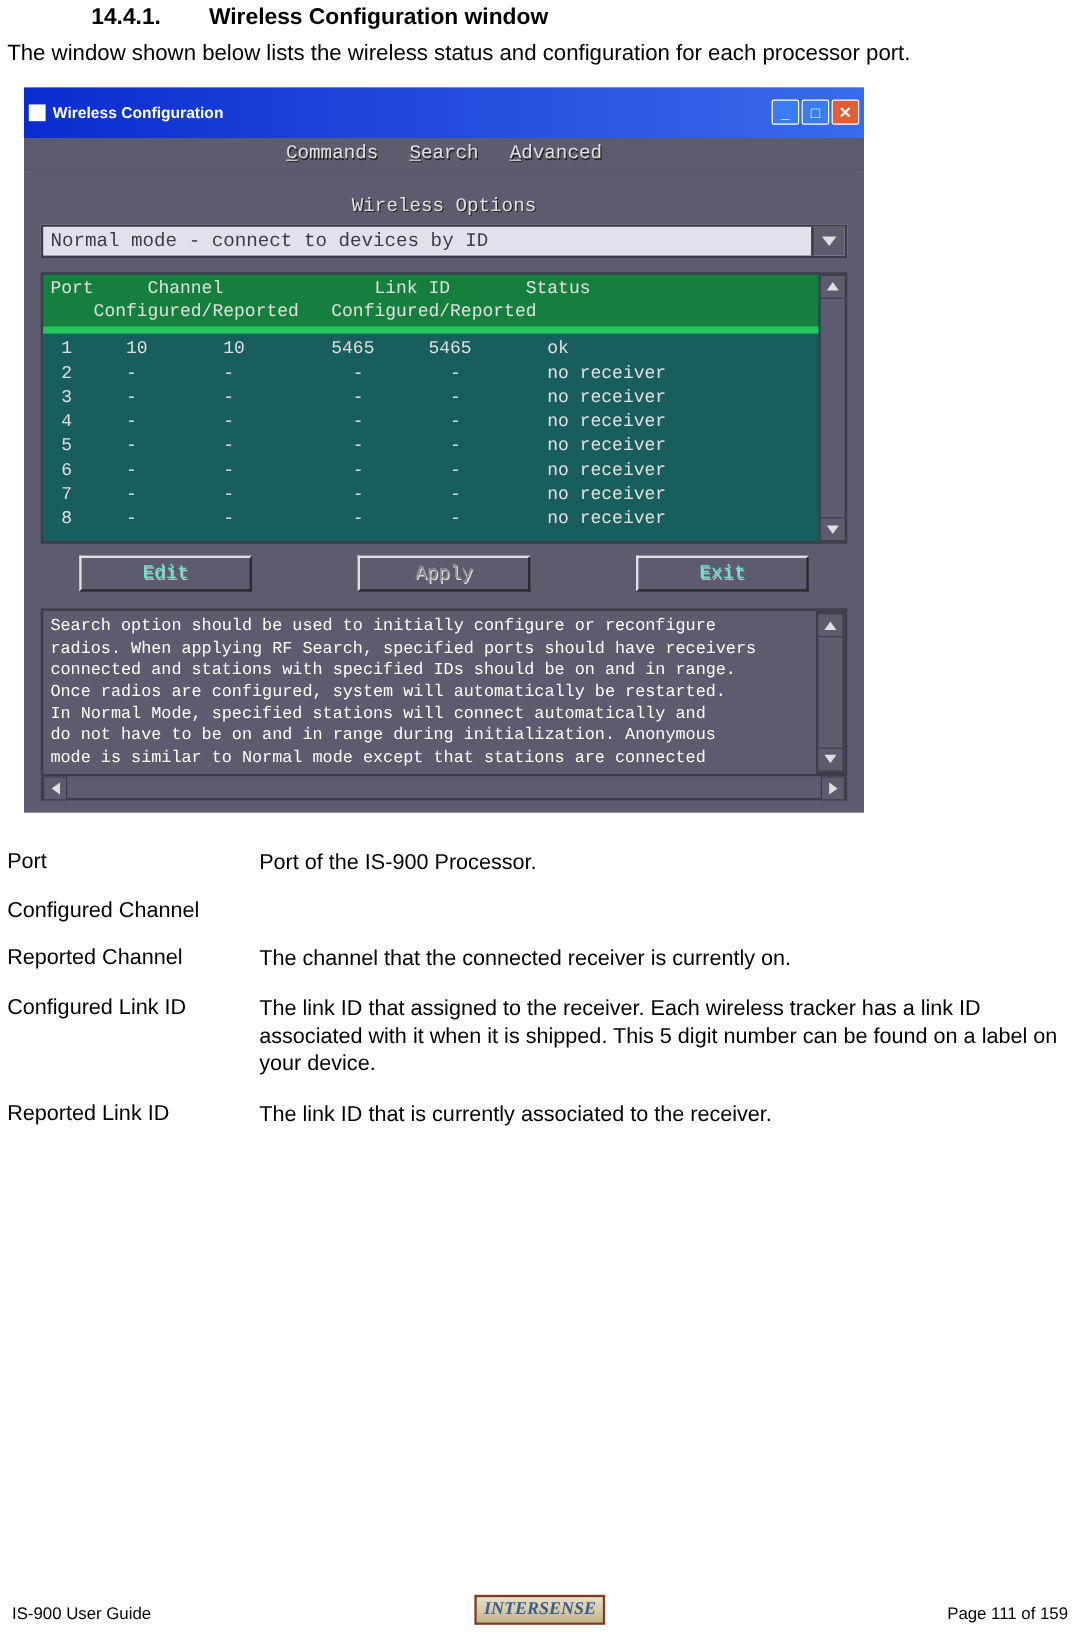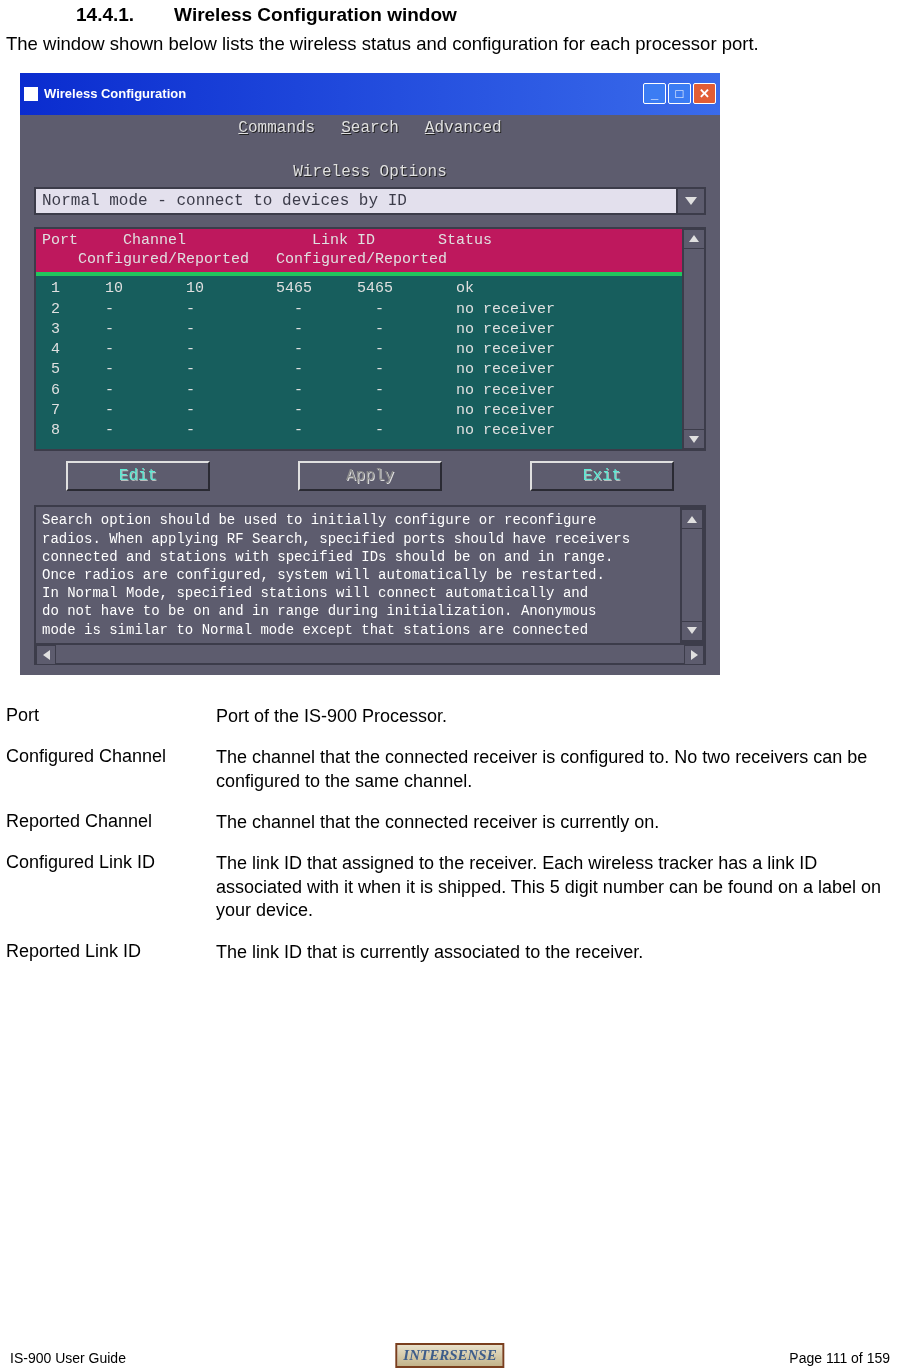--- a/index.html
+++ b/index.html
@@ -116,25 +116,25 @@
 }
 .tablebox {
   flex:1;
   border:2px solid #3c3c4a;
   background:#175e5d;
   font-family:"Courier New", monospace;
   color:#e0e0e0;
   font-size:15px;
 }
 .tablehdr {
-  background:#be185d;
+  background:#15803d;
   padding:3px 6px 3px 6px;
   white-space: pre;
   line-height:1.25;
-  border-bottom: 4px solid #22c55e;
+  border-bottom: 6px solid #22c55e;
 }
 .tablerows {
   padding:3px 6px 8px 6px;
   white-space: pre;
   line-height:1.35;
 }
 .scrolly {
   width: 20px;
   border:2px solid #3c3c4a;
   border-left:none;
@@ -201,21 +201,21 @@
 .defs {
   margin-top: 30px;
   font-size: 18px;
 }
 .defrow { display:flex; margin-bottom: 18px; justify-content: space-between; }
 .term { width: 210px; flex-shrink:0; }
 .desc { flex:1; line-height:1.3; }
 
 .footer {
   position:absolute;
-  bottom:8px; left:10px; right:10px;
+  bottom:22px; left:10px; right:10px;
   display:flex; justify-content:space-between;
   font-size:14px;
   align-items:center;
   gap:32px;
 }
 .logo {
   position:absolute;
   bottom:-2px; left:50%; transform: translateX(-50%);
   font-family: Georgia, serif;
   font-style: italic;
@@ -319,21 +319,20 @@
     </div>
   </div>
 
   <div class="defs">
     <div class="defrow">
         <div class="term">Port</div>
         <div class="desc">Port of the IS-900 Processor.</div>
       </div>
     <div class="defrow">
         <div class="term">Configured Channel</div>
-        <div class="desc">The channel that the connected receiver is configured to. No two receivers can be configured to the same channel.</div>
       </div>
     <div class="defrow">
         <div class="term">Reported Channel</div>
         <div class="desc">The channel that the connected receiver is currently on.</div>
       </div>
     <div class="defrow">
         <div class="term">Configured Link ID</div>
         <div class="desc">The link ID that assigned to the receiver.  Each wireless tracker has a link ID associated with it when it is shipped.  This 5 digit number can be found on a label on your device.</div>
       </div>
     <div class="defrow">

